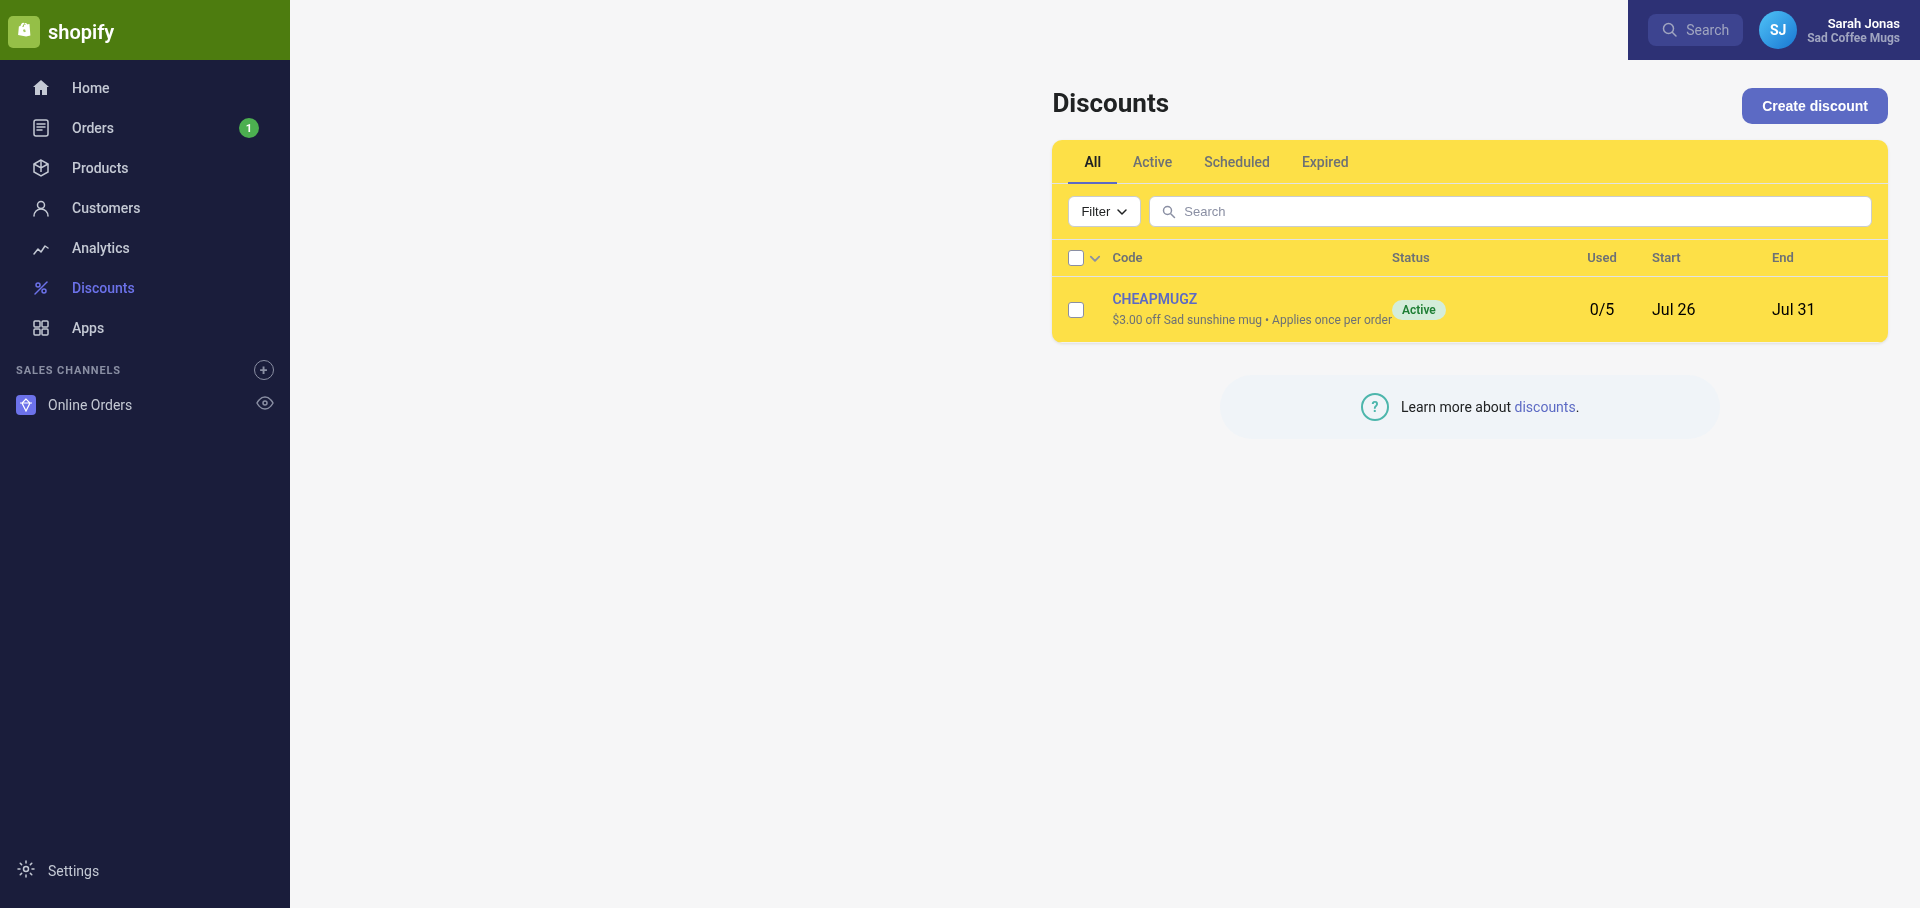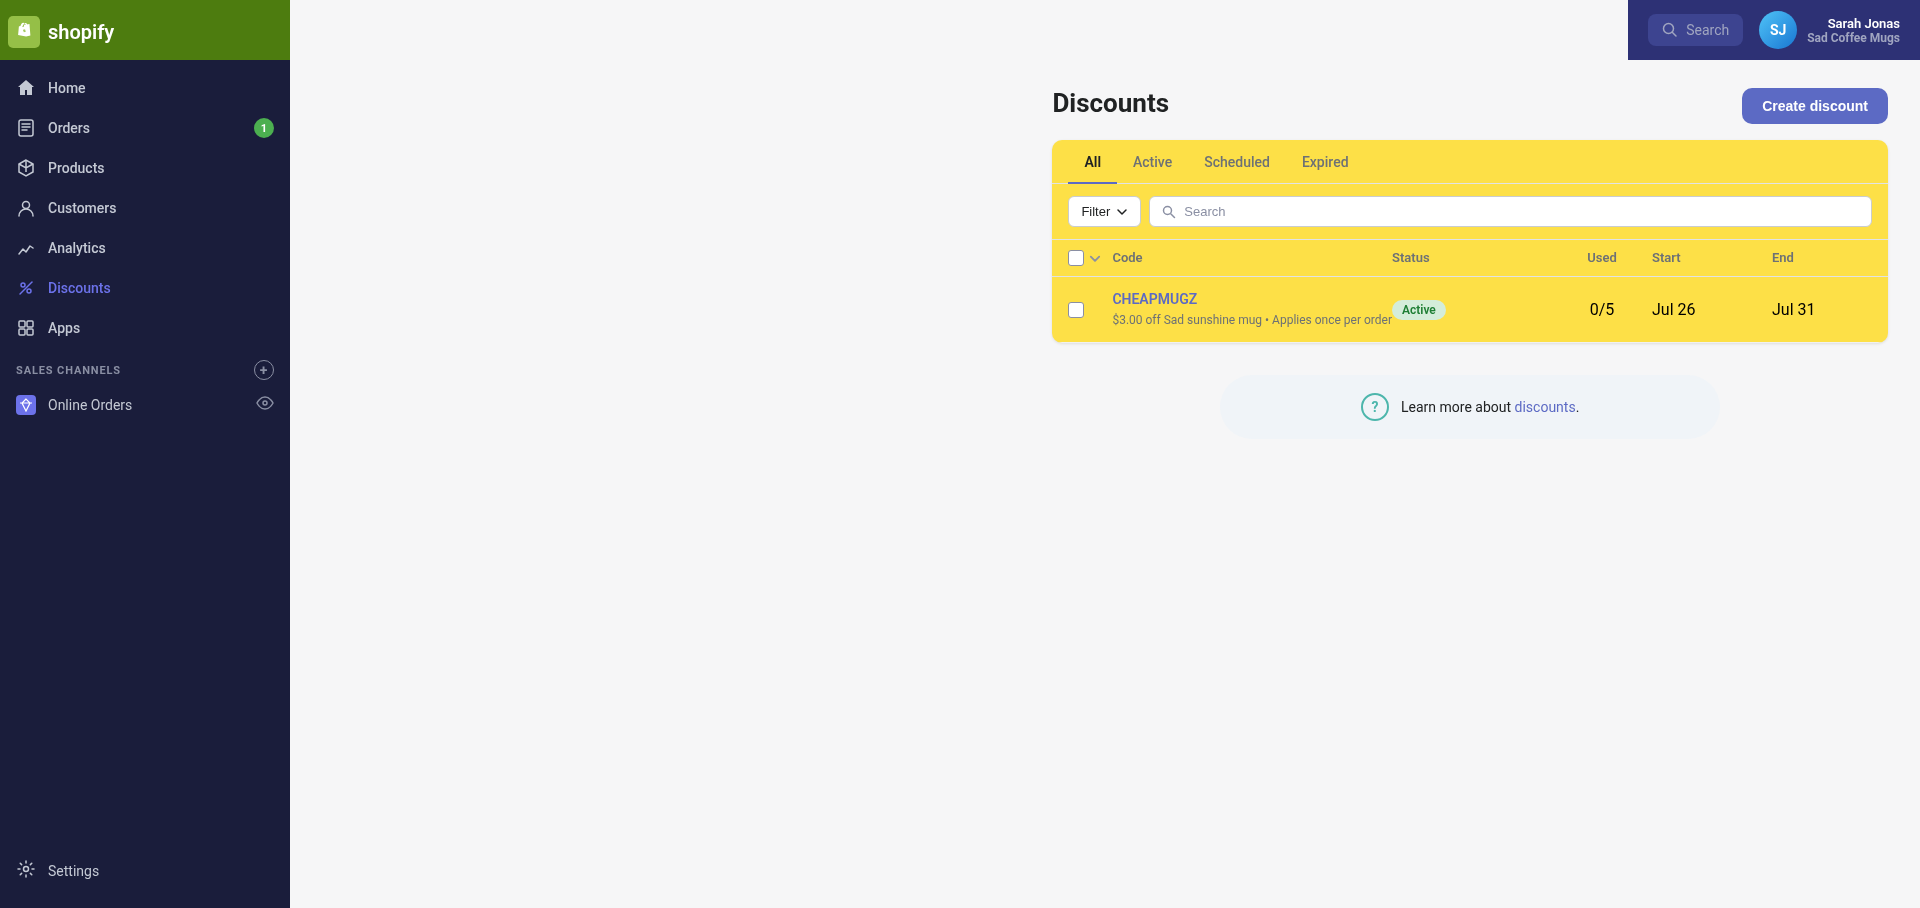--- a/index.html
+++ b/index.html
@@ -38,22 +38,22 @@
     }
 
     .sidebar-nav {
       flex: 1;
       padding: 8px 0;
       overflow-y: auto;
     }
     .nav-item {
       display: flex;
       align-items: center;
-      gap: 12px;
-      padding: 10px 16px;
+      gap: 21px;
+      padding: 10px 31px;
       color: #c4c9d4;
       cursor: pointer;
       font-size: 14px;
       font-weight: 500;
       position: relative;
       text-decoration: none;
     }
     .nav-item.active { color: #6c72ea; }
     .nav-item .nav-icon {
       width: 20px;

